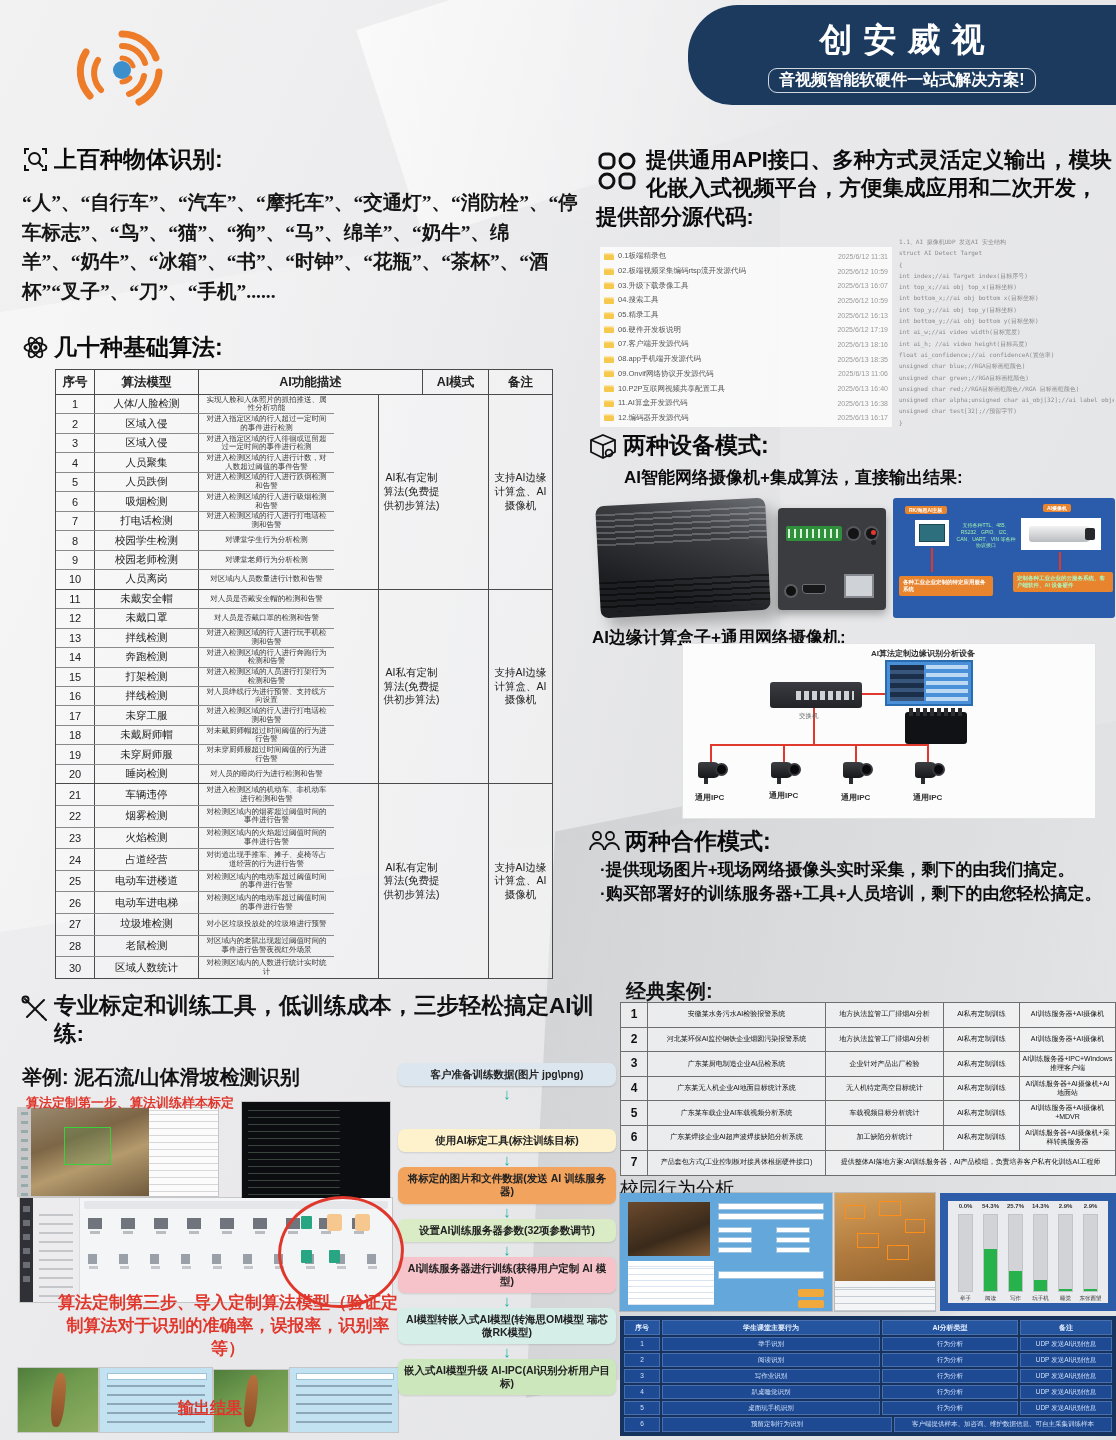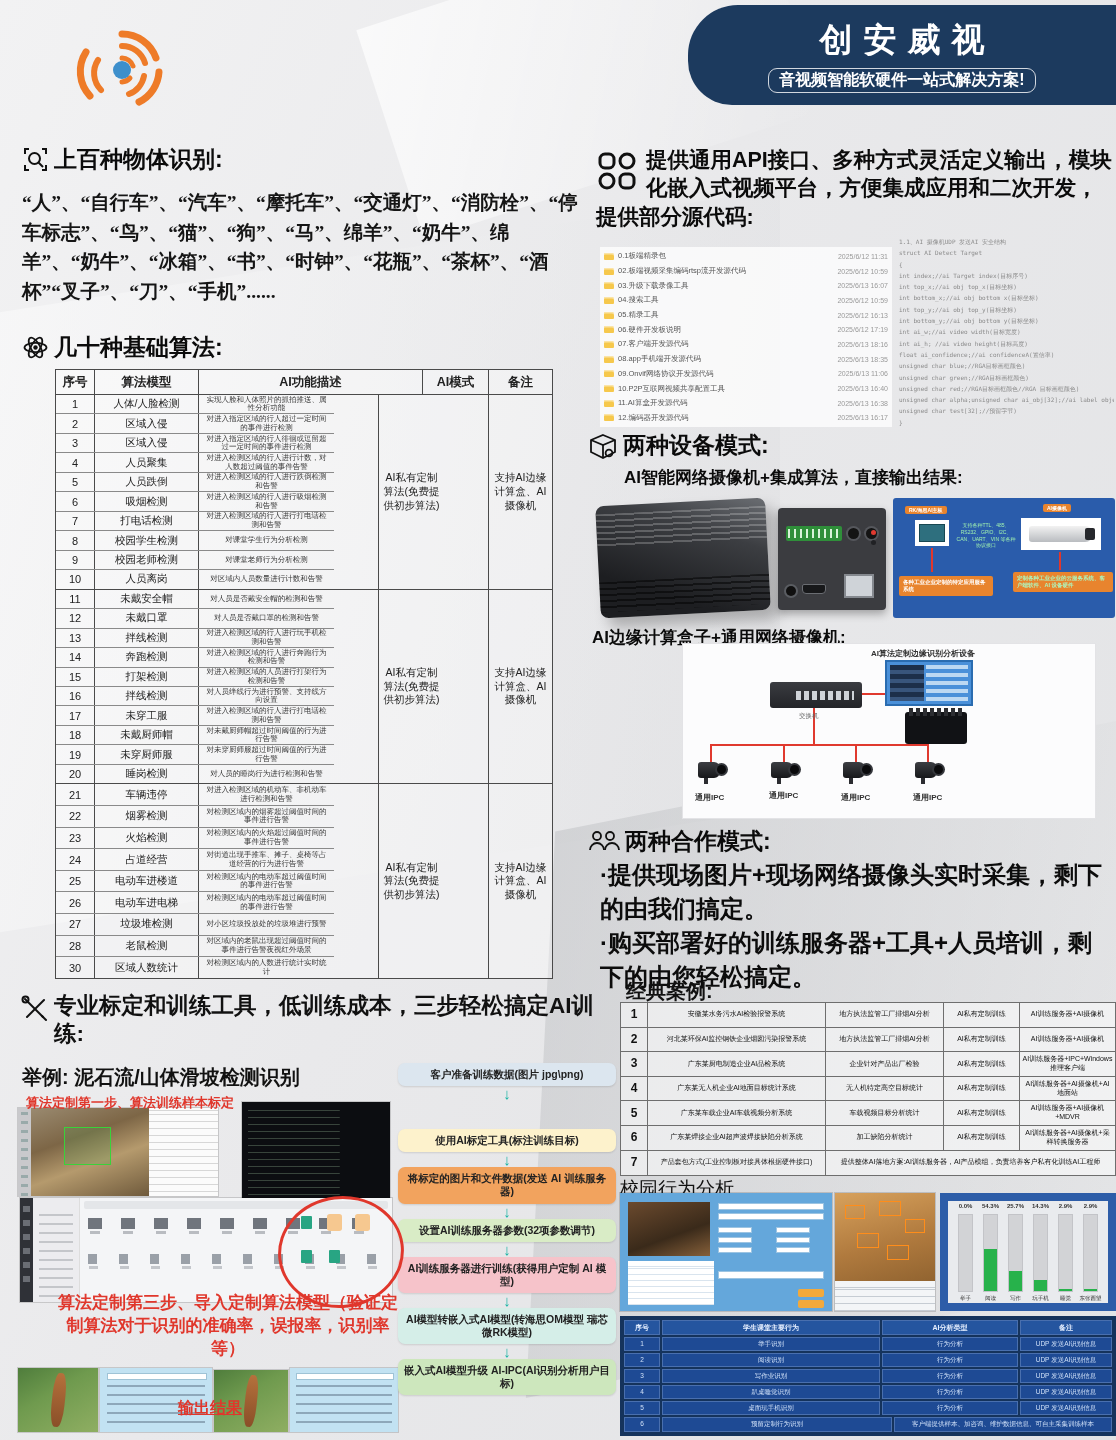--- a/index.html
+++ b/index.html
@@ -159,21 +159,21 @@
   .net-box::before{content:"";position:absolute;left:4px;top:-4px;right:4px;height:8px;
      background:repeating-linear-gradient(90deg,#2c2d31 0 4px,transparent 4px 7px);}
   .rline{position:absolute;background:#e0392e;}
   .cam{position:absolute;width:30px;height:24px;}
   .cam-body{position:absolute;left:2px;top:2px;width:22px;height:16px;background:linear-gradient(180deg,#3c3e43,#17181b);border-radius:3px 6px 6px 3px;}
   .cam-lens{position:absolute;right:0;top:5px;width:9px;height:9px;border-radius:50%;background:#0a0a0c;box-shadow:0 0 0 2px #34363b;}
   .cam-foot{position:absolute;left:8px;top:18px;width:4px;height:6px;background:#2b2c30;}
   .cam-label{position:absolute;font-size:8px;color:#333;font-weight:bold;}
 
   
-  .coop-text{position:absolute;left:600px;top:858px;width:514px;font-size:24px;font-weight:bold;line-height:1.42;color:#0c0c0c;}
+  .coop-text{position:absolute;left:600px;top:858px;width:514px;font-size:17px;font-weight:bold;line-height:1.42;color:#0c0c0c;}
   .cases-title{position:absolute;left:626px;top:978px;font-size:20px;font-weight:bold;}
   .cases{position:absolute;left:620px;top:1002px;width:496px;height:174px;border:1px solid #6e6e6e;
      background:rgba(255,255,255,.5);display:flex;flex-direction:column;box-sizing:border-box;}
   .case-row{flex:1;display:flex;border-bottom:1px solid #6e6e6e;min-height:0;}
   .case-row:last-child{border-bottom:none;}
   .cs{display:flex;align-items:center;justify-content:center;text-align:center;box-sizing:border-box;font-size:7px;line-height:1.25;padding:1px 2px;}
   .cs-no{width:26px;font-size:12px;font-weight:bold;}
   .cs-name{width:178px;border-left:1px solid #6e6e6e;}
   .cs-use{width:118px;border-left:1px solid #6e6e6e;}
   .cs-mode{width:76px;border-left:1px solid #6e6e6e;}

